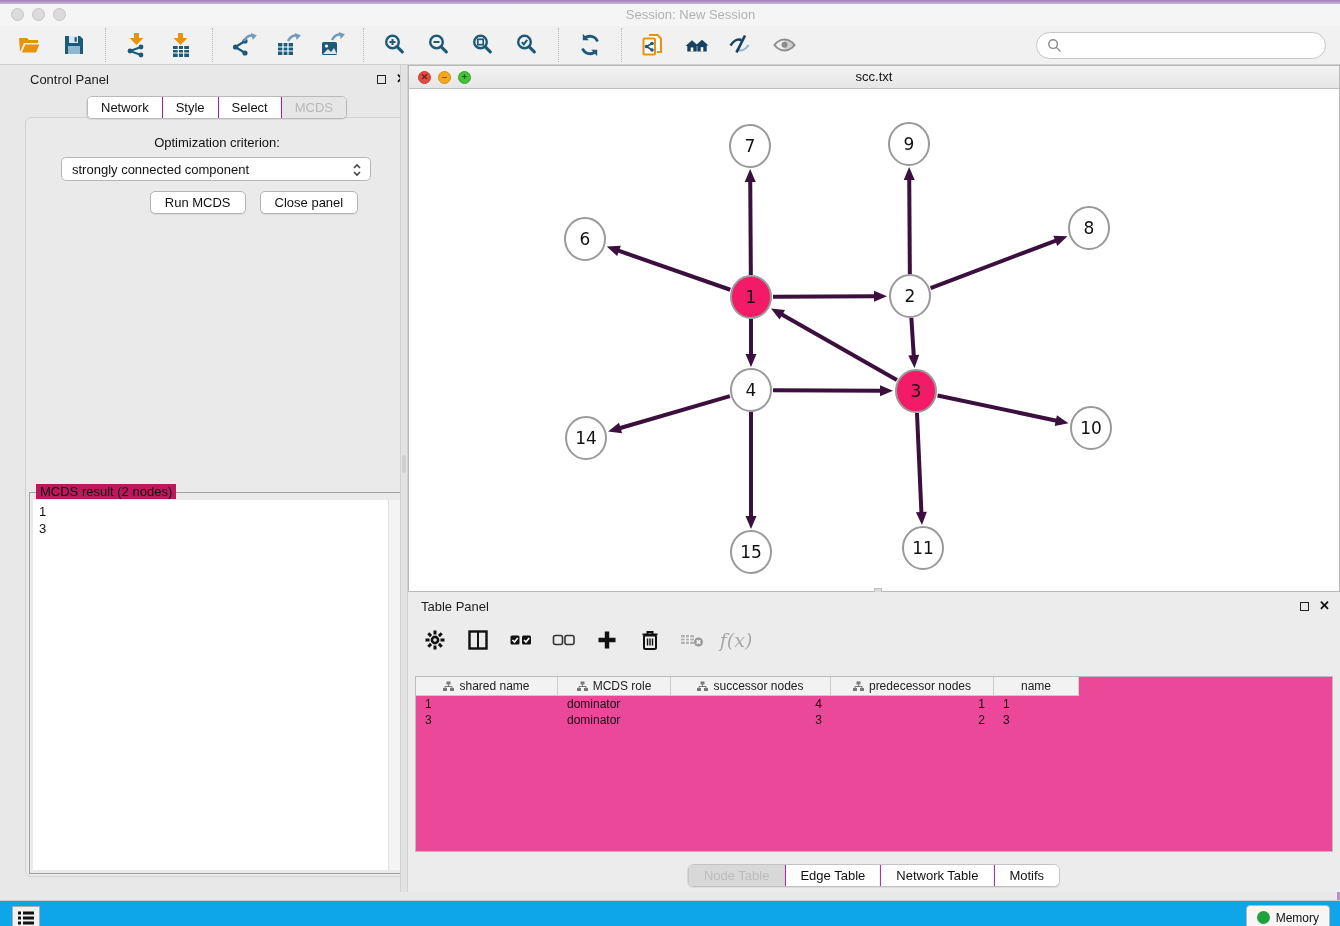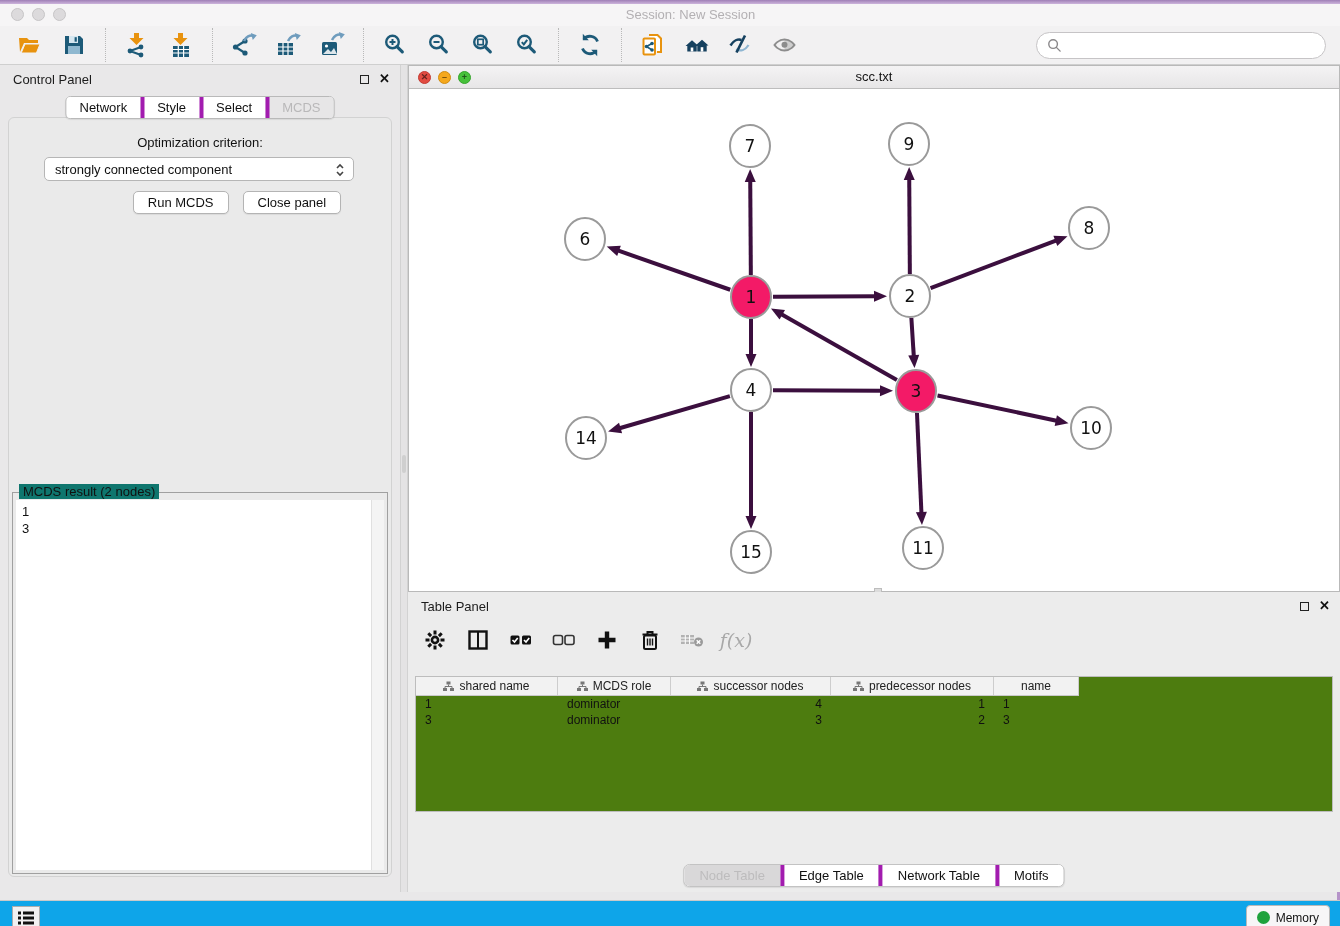--- a/index.html
+++ b/index.html
@@ -19,45 +19,45 @@
   
   .toolbar { position:absolute; left:0; top:26px; width:100%; height:39px; background:#f2f1f2;
     border-bottom:1px solid #cfcfcf; display:flex; align-items:center; padding-left:8px; }
   .tbi { width:30px; height:30px; display:flex; align-items:center; justify-content:center; margin:0 7px; }
   .tbsep { width:1px; height:34px; border-left:1px dotted #b9b9b9; margin:0 9px; }
   .searchbox { position:absolute; right:14px; top:6px; width:290px; height:27px; background:#fff;
     border:1px solid #c6c4c6; border-radius:14px; display:flex; align-items:center; padding:0 10px; gap:6px; }
   .searchbox input { border:none; outline:none; flex:1; font-size:13px; font-family:inherit; background:transparent; }
 
   
-  .cpanel { position:absolute; left:0; top:65px; width:400px; height:827px; background:#e9e8e9; }
+  .cpanel { position:absolute; left:17px; top:65px; width:400px; height:827px; background:#e9e8e9; }
   .panel-head { position:absolute; left:0; top:6px; width:100%; height:20px; }
   .panel-head .ph-title { position:absolute; left:13px; top:1px; font-size:13px; color:#1c1c1c; }
   .ph-icons { position:absolute; right:10px; top:2px; display:flex; gap:10px; align-items:center; }
   .float-box { width:9px; height:9px; border:1.5px solid #222; background:transparent; }
   .close-x { font-size:13px; font-weight:bold; color:#111; line-height:12px; }
   .cp-tabs { position:absolute; top:31px; left:50%; transform:translateX(-50%); display:flex;
     border:1px solid #b9b9b9; border-radius:5px; overflow:hidden; background:#fff;
     box-shadow:0 1px 1px rgba(0,0,0,.08); z-index:2; }
-  .seg { padding:3px 13px; font-size:13px; color:#111; background:#fff; border-left:4px solid #a21caf; white-space:nowrap; }
+  .seg { padding:3px 13px; font-size:13px; color:#111; background:#fff; border-left:1px solid #a21caf; white-space:nowrap; }
   .seg:first-child { border-left:none; }
   .seg.sel { background:#e7e6e7; color:#b9b8b9; }
   .cp-box { position:absolute; left:8px; right:8px; top:52px; bottom:15px; background:#eaeaea;
     border:1px solid #d2d2d2; border-radius:6px; }
   .opt-label { position:absolute; top:70px; left:0; width:100%; text-align:center; font-size:13px; color:#111; }
   .dropdown { position:absolute; top:92px; left:44px; width:310px; height:24px; background:#fff;
     border:1px solid #b6b6b6; border-radius:5px; display:flex; align-items:center; padding:0 10px;
     font-size:13px; color:#111; }
   .dropdown svg { position:absolute; right:5px; top:4px; }
   .cp-buttons { position:absolute; top:126px; left:0; width:100%; display:flex; justify-content:center; gap:14px;margin-left:37px; }
   .btn { background:#fff; border:1px solid #b4b4b4; border-radius:5px; padding:3px 14px; font-size:13px;
     color:#111; box-shadow:0 1px 1px rgba(0,0,0,.07); font-family:inherit; }
   .result-group { position:absolute; left:12px; right:12px; top:427px; bottom:18px;
     border:1px solid #a0a0a0; }
-  .result-legend { position:absolute; top:-9px; left:6px; background:#0f766e; padding:0 4px; font-size:13px; color:#111; }
+  .result-legend { position:absolute; top:-9px; left:6px; background:#be185d; padding:0 4px; font-size:13px; color:#111; }
   .result-white { position:absolute; left:3px; right:3px; top:7px; bottom:3px; background:#fff; }
   .result-scroll { position:absolute; right:0; top:0; bottom:0; width:13px; background:#f4f4f4; border-left:1px solid #e0e0e0; }
   .result-lines { padding:3px 6px; font-size:13px; color:#111; line-height:17px; }
 
   
   .splitter { position:absolute; left:400px; top:65px; width:8px; height:827px; background:#e4e3e4;
     border-left:1px solid #d2d2d2; border-right:1px solid #d2d2d2; }
   .splitter .grab { position:absolute; top:390px; left:1px; width:4px; height:18px; background:#cfcfcf; border-radius:2px; }
 
   
@@ -74,21 +74,21 @@
   .tlc.green { background:#46c13a; border:1px solid #36a42c; }
   .tlc.red::after { content:"✕"; } .tlc.yellow::after { content:"–"; } .tlc.green::after { content:"+"; }
   .net-canvas { position:absolute; left:0; top:23px; right:0; bottom:0; background:#fff; }
   .net-handle { position:absolute; bottom:-4px; left:50%; width:8px; height:7px; background:#dcdcdc; border:1px solid #bdbdbd; }
 
   
   .tpanel { position:absolute; left:408px; top:592px; width:932px; height:300px; background:#ececec; }
   .tp-toolbar { position:absolute; left:14px; top:32px; height:36px; display:flex; align-items:center; gap:17px; }
   .tpi { width:26px; height:26px; display:flex; align-items:flex-start; justify-content:center; }
   .fx-label { font-family:"DejaVu Serif",serif; font-style:italic; color:#a8a8a8; font-size:19px; }
-  .tbl-wrap { position:absolute; left:7px; right:7px; top:84px; height:136px; background:#4d7c0f;
+  .tbl-wrap { position:absolute; left:7px; right:7px; top:84px; height:176px; background:#ec4899;
     border:1px solid #bdbdbd; overflow:hidden; }
   .tbl-head { display:flex; height:19px; border-bottom:1px solid #c9c9c9; background:#f2f2f2; width:663px; }
   .th { position:relative; border-right:1px solid #cdcdcd; font-size:12px; color:#222;
     display:flex; align-items:center; justify-content:center; gap:5px; }
   .tbl-row { display:flex; height:16px; width:663px; }
   .td { font-size:12px; color:#111; padding:0 9px; line-height:16px; white-space:nowrap; overflow:hidden; }
   .tp-tabs { position:absolute; top:272px; left:50%; transform:translateX(-50%); display:flex;
     border:1px solid #c3c3c3; border-radius:6px; overflow:hidden; background:#fff;
     box-shadow:0 1px 1px rgba(0,0,0,.08); }
   .tp-tabs .seg { padding:3px 15px; }

